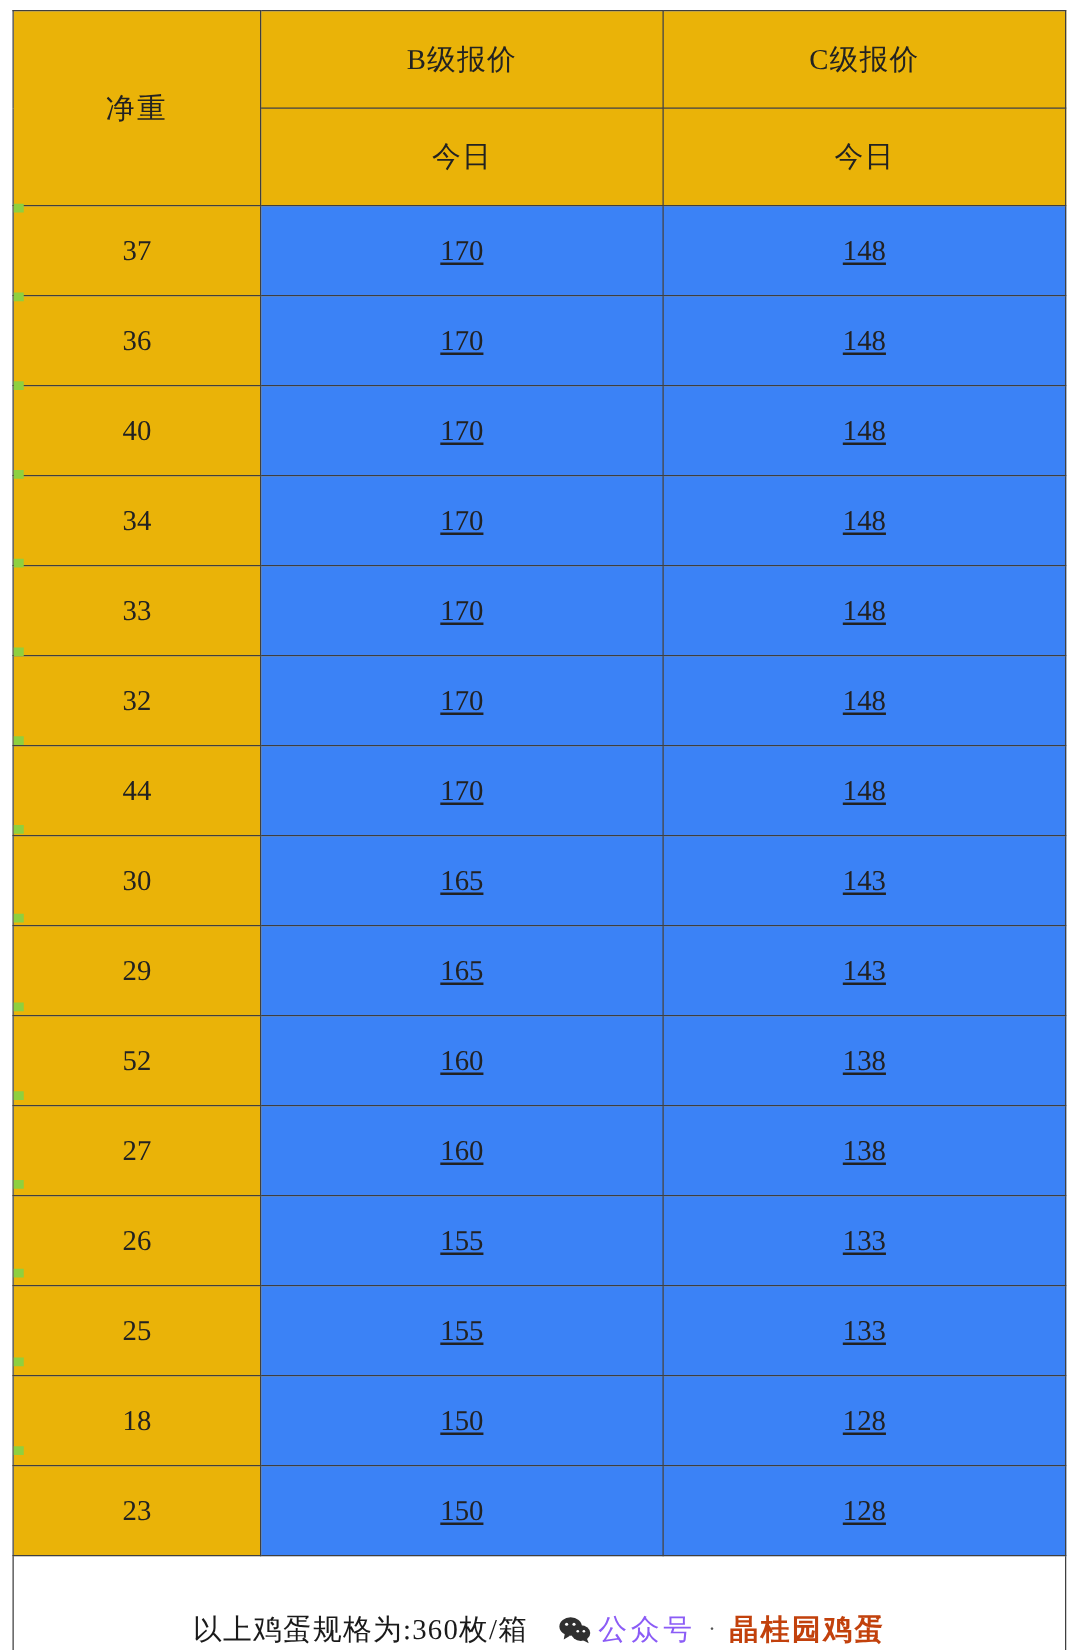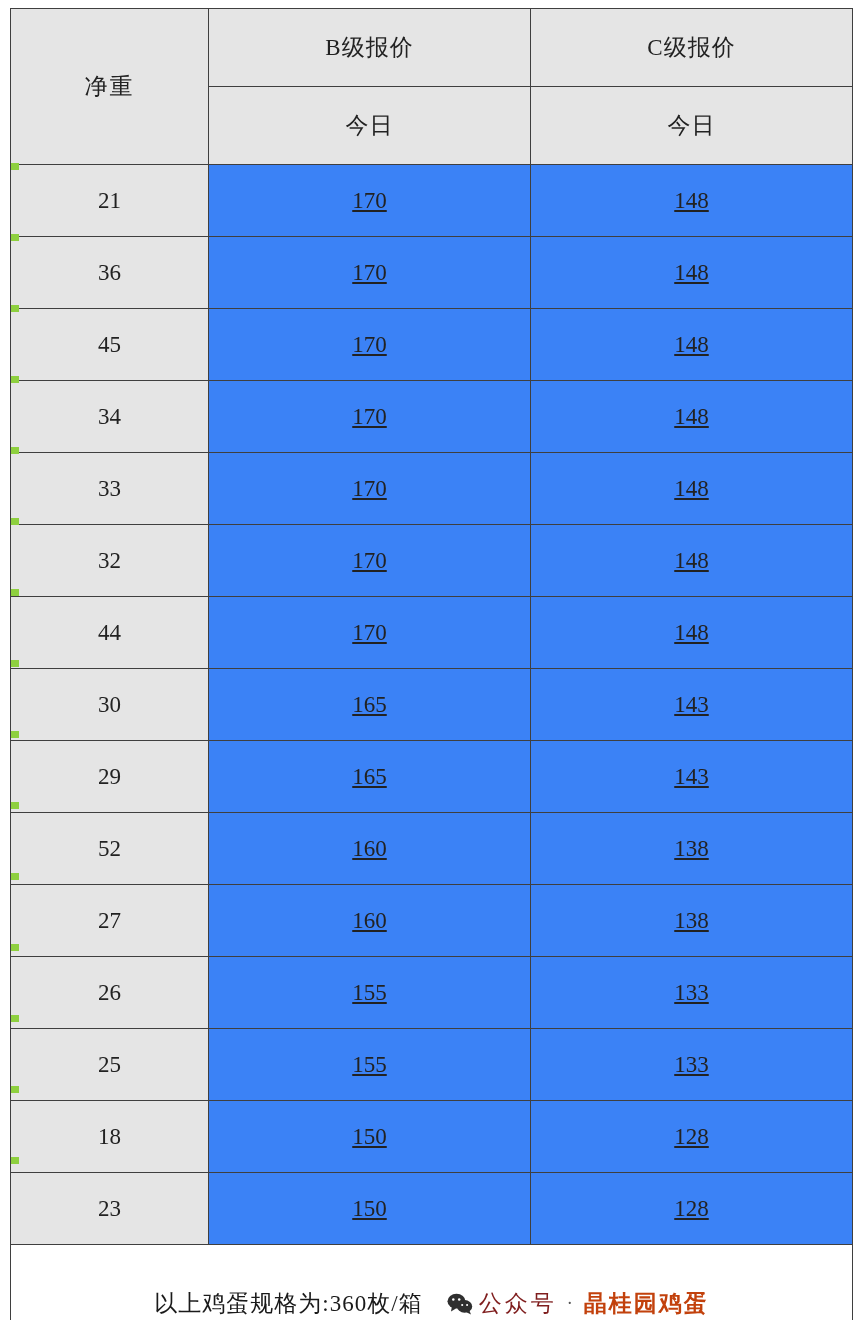--- a/index.html
+++ b/index.html
@@ -50,21 +50,21 @@
   }
   .row-cell {
     height: 71px;
     font-size: 24px;
   }
   .green {
     background: #3b82f6;
     text-decoration: underline;
   }
   .white {
-    background: #e5e5e5;
+    background: #eab308;
   }
   .footer-row td {
     height: 78px;
     border: 1px solid #3f3f3f;
     background: #ffffff;
   }
   .footer-inner {
     display: flex;
     align-items: center;
     justify-content: center;
@@ -93,21 +93,21 @@
     color: #555;
     font-size: 18px;
     margin: 0 4px;
   }
   .brand-name {
     font-weight: bold;
     color: #c2410c;
     letter-spacing: 2px;
   }
   .gzh-label {
-    color: #7f1d1d;
+    color: #8b5cf6;
     letter-spacing: 3px;
   }
   
   .fleck {
     position: absolute;
     left: 11px;
     width: 8px;
     height: 7px;
     background: #8ed03f;
     pointer-events: none;
@@ -129,31 +129,31 @@
         <td class="net-head white" rowspan="2">净重</td>
         <td class="head-cell white">B级报价</td>
         <td class="head-cell white">C级报价</td>
       </tr>
       <tr>
         <td class="head-cell white">今日</td>
         <td class="head-cell white">今日</td>
       </tr>
 
       <tr>
-        <td class="row-cell white">21</td>
+        <td class="row-cell white">37</td>
         <td class="row-cell green">170</td>
         <td class="row-cell green">148</td>
       </tr>
       <tr>
         <td class="row-cell white">36</td>
         <td class="row-cell green">170</td>
         <td class="row-cell green">148</td>
       </tr>
       <tr>
-        <td class="row-cell white">45</td>
+        <td class="row-cell white">40</td>
         <td class="row-cell green">170</td>
         <td class="row-cell green">148</td>
       </tr>
       <tr>
         <td class="row-cell white">34</td>
         <td class="row-cell green">170</td>
         <td class="row-cell green">148</td>
       </tr>
       <tr>
         <td class="row-cell white">33</td>

